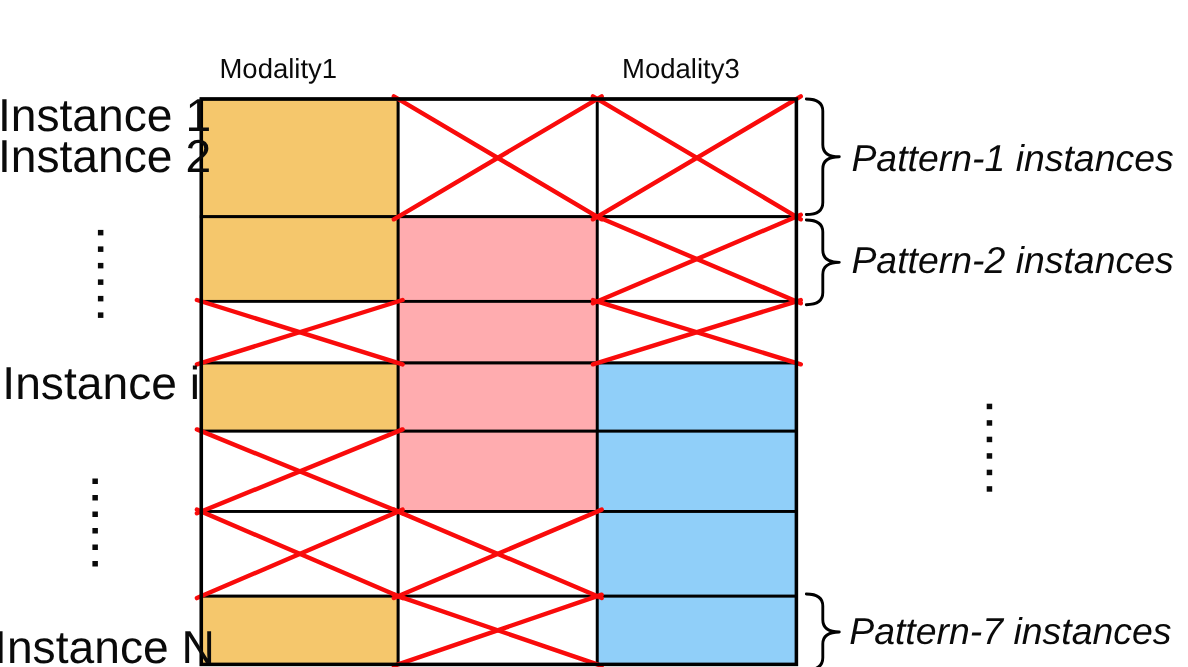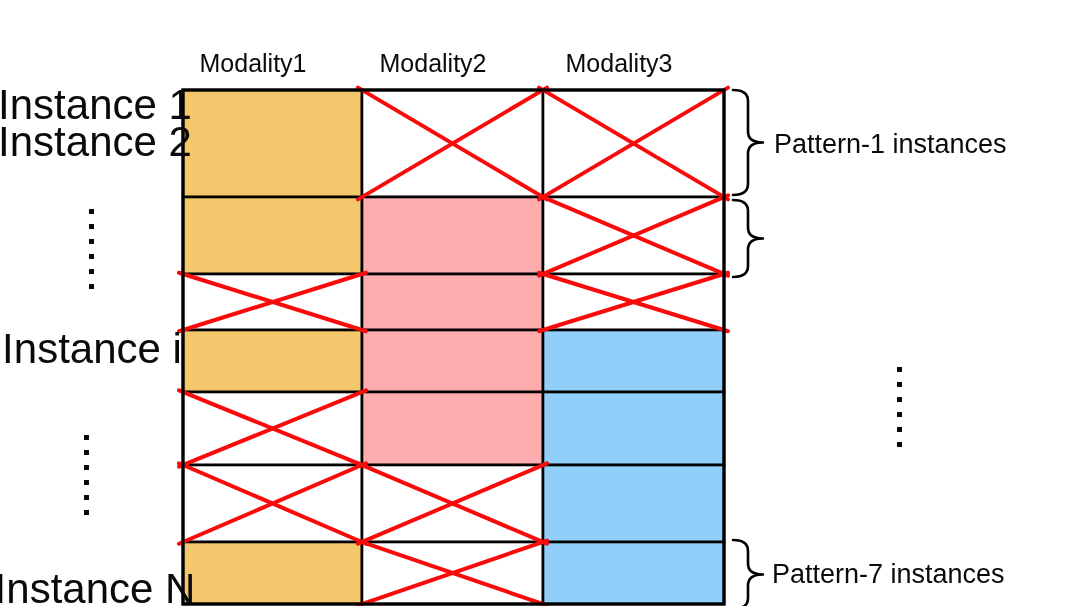--- a/index.html
+++ b/index.html
@@ -16,21 +16,21 @@
   .txt { position: absolute; color: #0a0a0a; white-space: nowrap; }
   .col-header { font-size: 25px; line-height: 30px; transform: translateX(-50%); }
   #hdr-1 { left: 253px; top: 16px; }
   #hdr-2 { left: 433px; top: 16px; }
   #hdr-3 { left: 619px; top: 16px; }
   .row-label { font-size: 42px; line-height: 34px; transform: translateX(-50%); }
   #lbl-instance-1 { left: 95px; top: 56px; }
   #lbl-instance-2 { left: 95px; top: 93px; }
   #lbl-instance-i { left: 92px; top: 300px; }
   #lbl-instance-n { left: 95px; top: 540px; }
-  .pattern-label { font-size: 27px; line-height: 34px; }
+  .pattern-label { font-size: 34px; line-height: 34px; font-style: italic; }
   #pat-1 { left: 774px; top: 95px; }
   #pat-2 { left: 774px; top: 188px; }
   #pat-7 { left: 772px; top: 525px; }
   .dots {
     position: absolute;
     display: flex;
     flex-direction: column;
     gap: 10px;
   }
   .dots .dot {
@@ -87,29 +87,29 @@
       <line x1="358" y1="511.70165745856355" x2="547" y2="431.29834254143645" stroke="#F90B0B" stroke-width="4" stroke-linecap="round"></line>
       <line x1="358" y1="508.62983425414365" x2="547" y2="573.3701657458563" stroke="#F90B0B" stroke-width="4" stroke-linecap="round"></line>
       <line x1="358" y1="573.3701657458563" x2="547" y2="508.62983425414365" stroke="#F90B0B" stroke-width="4" stroke-linecap="round"></line>
       <rect x="183" y="58" width="541" height="514" fill="none" stroke="#000000" stroke-width="3.2"></rect>
       <path d="M 733 58 Q 748 58 748 69 L 748 99.5 Q 748 110.5 763 110.5 Q 748 110.5 748 121.5 L 748 152 Q 748 163 733 163" fill="none" stroke="#000000" stroke-width="2.6" stroke-linecap="round" stroke-linejoin="round"></path>
       <path d="M 733 168 Q 748 168 748 179 L 748 195.5 Q 748 206.5 763 206.5 Q 748 206.5 748 217.5 L 748 234 Q 748 245 733 245" fill="none" stroke="#000000" stroke-width="2.6" stroke-linecap="round" stroke-linejoin="round"></path>
       <path d="M 733 508 Q 748 508 748 519 L 748 531.5 Q 748 542.5 763 542.5 Q 748 542.5 748 553.5 L 748 566 Q 748 577 733 577" fill="none" stroke="#000000" stroke-width="2.6" stroke-linecap="round" stroke-linejoin="round"></path>
     </svg>
 
   <div class="txt col-header" id="hdr-1">Modality1</div>
-  <div class="txt col-header" id="hdr-2">Modality2</div>
   <div class="txt col-header" id="hdr-3">Modality3</div>
 
   <div class="txt row-label" id="lbl-instance-1">Instance 1</div>
   <div class="txt row-label" id="lbl-instance-2">Instance 2</div>
   <div class="txt row-label" id="lbl-instance-n">Instance N</div>
   <div class="txt row-label" id="lbl-instance-i">Instance i</div>
 
   <div class="txt pattern-label" id="pat-1">Pattern-1 instances</div>
+  <div class="txt pattern-label" id="pat-2">Pattern-2 instances</div>
   <div class="txt pattern-label" id="pat-7">Pattern-7 instances</div>
 
   <div class="dots" id="dots-left-upper">
       <div class="dot"></div>
       <div class="dot"></div>
       <div class="dot"></div>
       <div class="dot"></div>
       <div class="dot"></div>
       <div class="dot"></div>
     </div>

